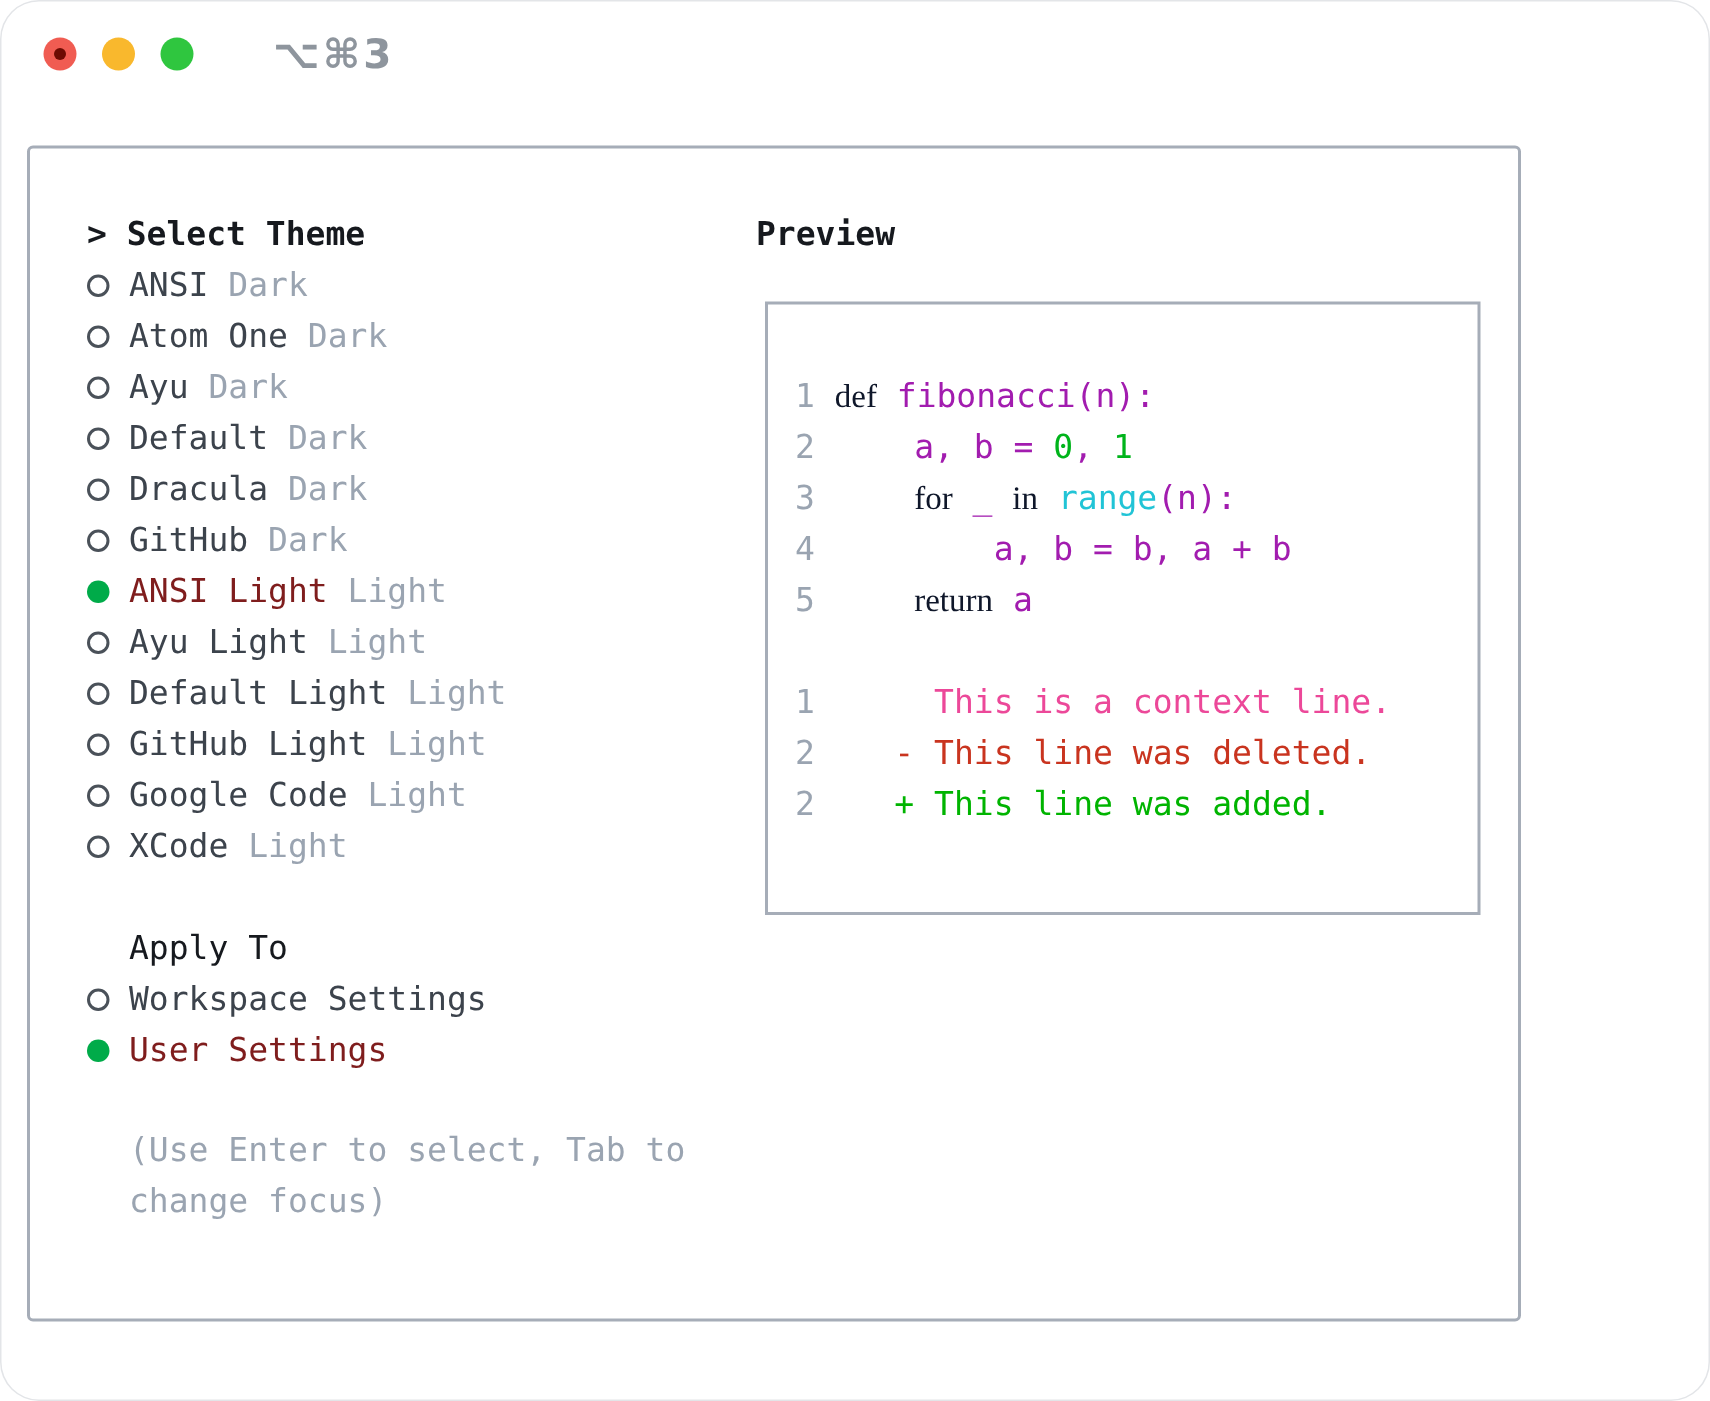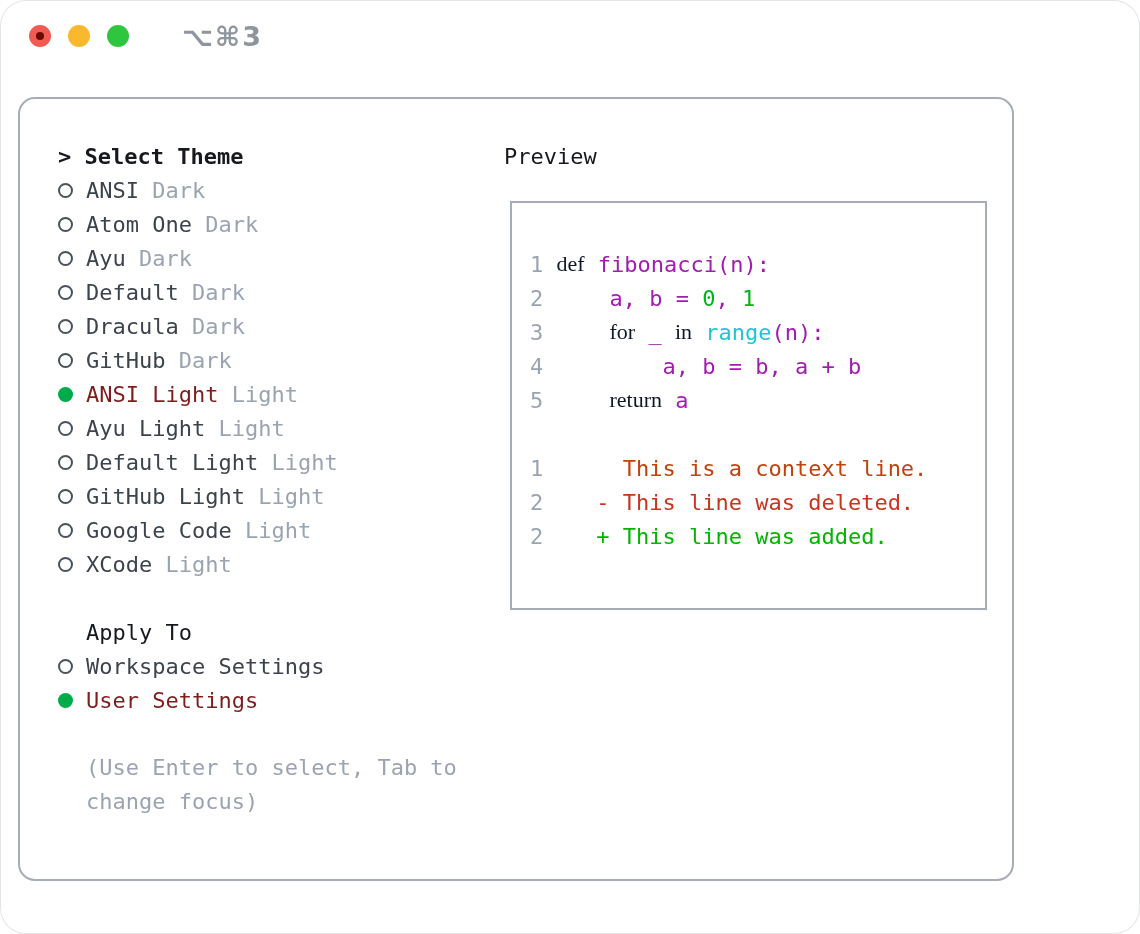--- a/index.html
+++ b/index.html
@@ -21,52 +21,52 @@
   .light--red::after { content:""; position:absolute; left:7px; top:7px;
     width:8px; height:8px; border-radius:50%; background:#6d0b02; }
   .light--yellow{ background:#f9b82d; }
   .light--green { background:#2fc63f; }
   .shortcut { margin-left:36px; font-size:27px; font-weight:bold;
     color:#8e959d; letter-spacing:2px;
     font-family:"DejaVu Sans","Liberation Sans",sans-serif; }
 
   
   .main-box { position:absolute; left:18px; top:97px; width:996px; height:784px;
-    border:2px solid #a6adb8; border-radius:17px; background:#ffffff; }
+    border:2px solid #a6adb8; border-radius:4px; background:#ffffff; }
 
   
   .left-col { position:absolute; left:38px; top:40px; width:430px; }
   .row { height:34px; display:flex; align-items:center; font-size:22px;
     white-space:pre; }
   .hdr { font-weight:bold; color:#16191e; }
   .radio { flex:0 0 auto; width:15px; height:15px; border-radius:50%;
     border:2.5px solid #4a5159; margin-right:13px; }
   .radio--on { border:none; background:#00ab49; }
   .t-name { color:#3c434c; }
   .t-name.sel { color:#7f1d1d; }
   .t-variant { color:#9aa4b1;text-align:center; }
   .apply-hdr { color:#16191e; padding-left:28px; margin-top:34px; }
   .hint { margin-top:34px; color:#9aa4b1; font-size:22px; line-height:34px;
     white-space:pre-wrap; width:420px;margin-left:28px; }
 
   
   .preview-title { position:absolute; left:484px; top:40px; height:34px;
-    display:flex; align-items:center; font-size:22px; font-weight:normal;
+    display:flex; align-items:center; font-size:22px; font-weight:bold;
     color:#16191e; }
   .preview-box { position:absolute; left:490px; top:102px; width:477px;
     height:409px; border:2px solid #a6adb8; background:#ffffff;
     padding:44px 0 0 18px; }
   .code-line { height:34px; display:flex; align-items:center; font-size:22px;
     white-space:pre; }
   .gut      { color:#9aa4b1; }
   .c-fg     { color:#a21caf; }
   .c-blue   { color:#0f172a;font-family:Liberation Serif, serif; }
   .c-cyan   { color:#21c4d6; }
   .c-green  { color:#00b41b; }
-  .c-gray   { color:#c2410c; }
+  .c-gray   { color:#ec4899; }
   .c-red    { color:#c9341f; }
   .c-add    { color:#00b400; }
 </style>
 </head>
 <body>
 
 <div class="window">
 
   <div class="titlebar">
     <span class="light light--red"></span>

